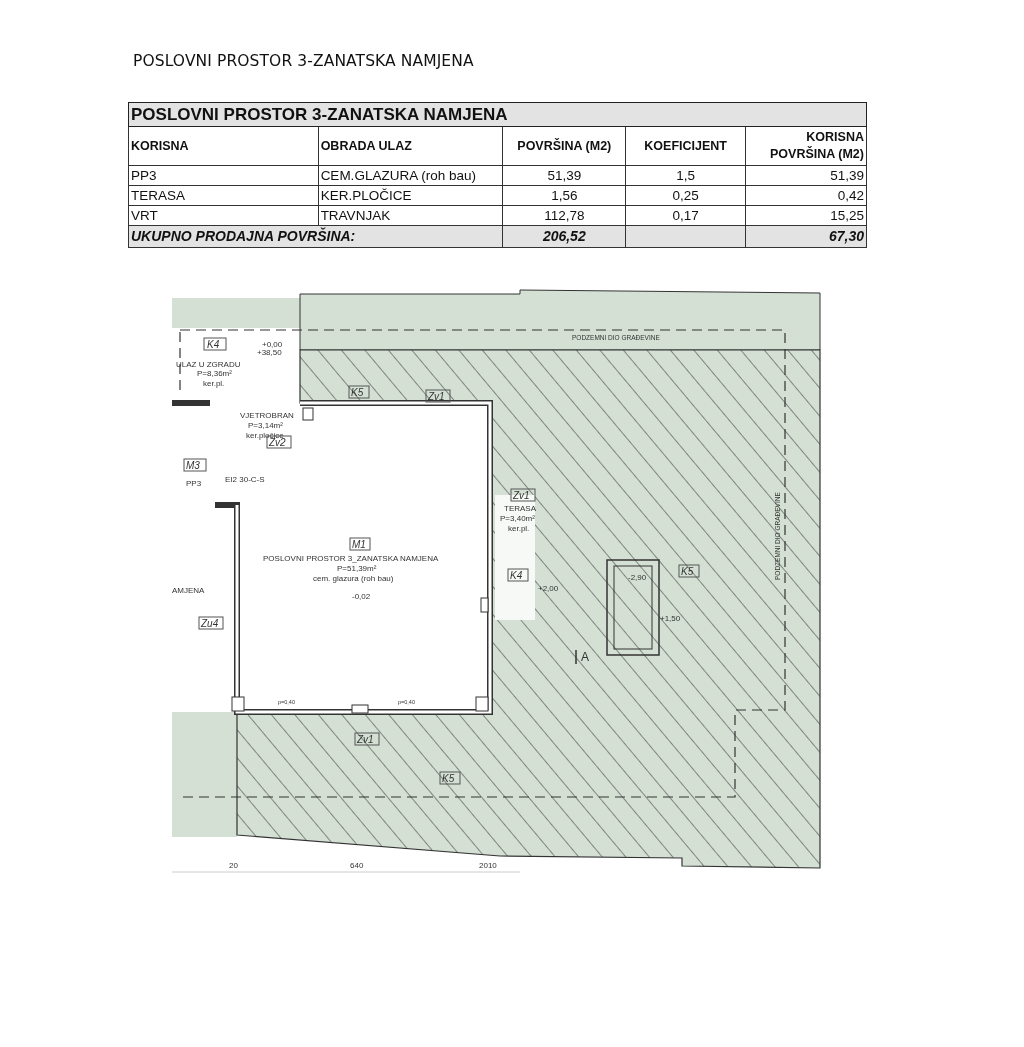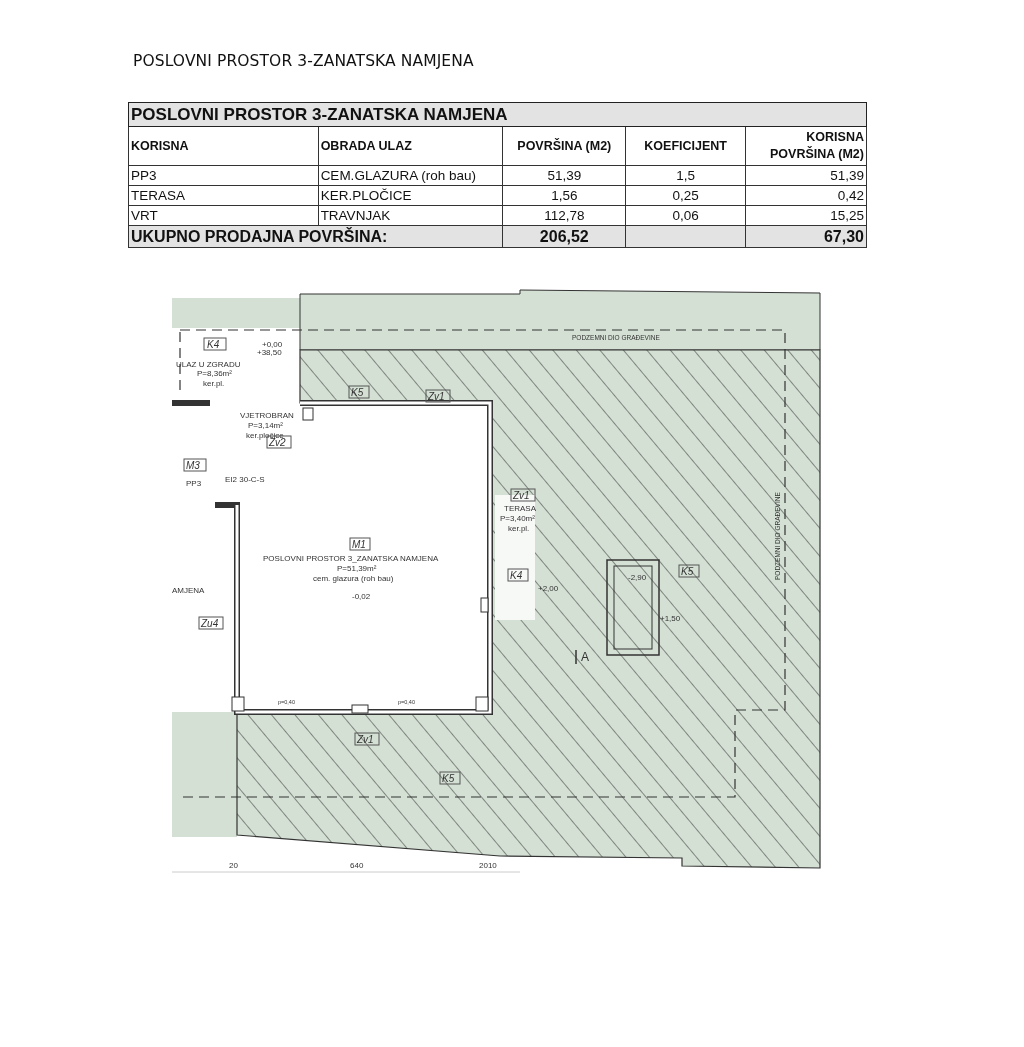--- a/index.html
+++ b/index.html
@@ -2,21 +2,21 @@
 <html><head>
 <meta charset="utf-8">
 <style>
   html, body { margin:0; padding:0; background:#ffffff; }
   body { width:1024px; height:1047px; position:relative; overflow:hidden; font-family:"Liberation Sans", sans-serif; color:#111; }
   .doc-title { position:absolute; left:133px; top:52px; font-family:"DejaVu Sans", sans-serif; font-size:15.5px; letter-spacing:0.1px; color:#111; }
   table.area { position:absolute; left:128px; top:102px; width:739px; border-collapse:collapse; font-family:"Liberation Sans", sans-serif; }
   table.area td { border:1px solid #333; padding:0 2px; font-size:13.5px; height:19px; line-height:17px; }
   table.area tr.title td { background:#e3e3e3; font-weight:bold; font-size:17px; height:23px; border:1.5px solid #222; }
   table.area tr.head td { font-weight:bold; font-size:12.5px; height:38px; }
-  table.area tr.total td { background:#e3e3e3; font-weight:bold; font-size:16px; height:21px; }
+  table.area tr.total td { background:#e3e3e3; font-weight:bold; font-size:14px; height:21px;font-style:italic; }
   .c { text-align:center; } .r { text-align:right; }
   .plan { position:absolute; left:172px; top:288px; width:660px; height:590px; }
 </style>
 </head>
 <body>
 
 <div class="doc-title">POSLOVNI PROSTOR 3-ZANATSKA NAMJENA</div>
 
 <table class="area">
   <colgroup>
@@ -48,21 +48,21 @@
     <td>TERASA</td>
     <td>KER.PLOČICE</td>
     <td class="c">1,56</td>
     <td class="c">0,25</td>
     <td class="r">0,42</td>
   </tr>
   <tr>
     <td>VRT</td>
     <td>TRAVNJAK</td>
     <td class="c">112,78</td>
-    <td class="c">0,06</td>
+    <td class="c">0,17</td>
     <td class="r">15,25</td>
   </tr>
   <tr class="total">
     <td colspan="2">UKUPNO PRODAJNA POVRŠINA:</td>
     <td class="c">206,52</td>
     <td></td>
     <td class="r">67,30</td>
   </tr>
 </tbody>
   </table>

